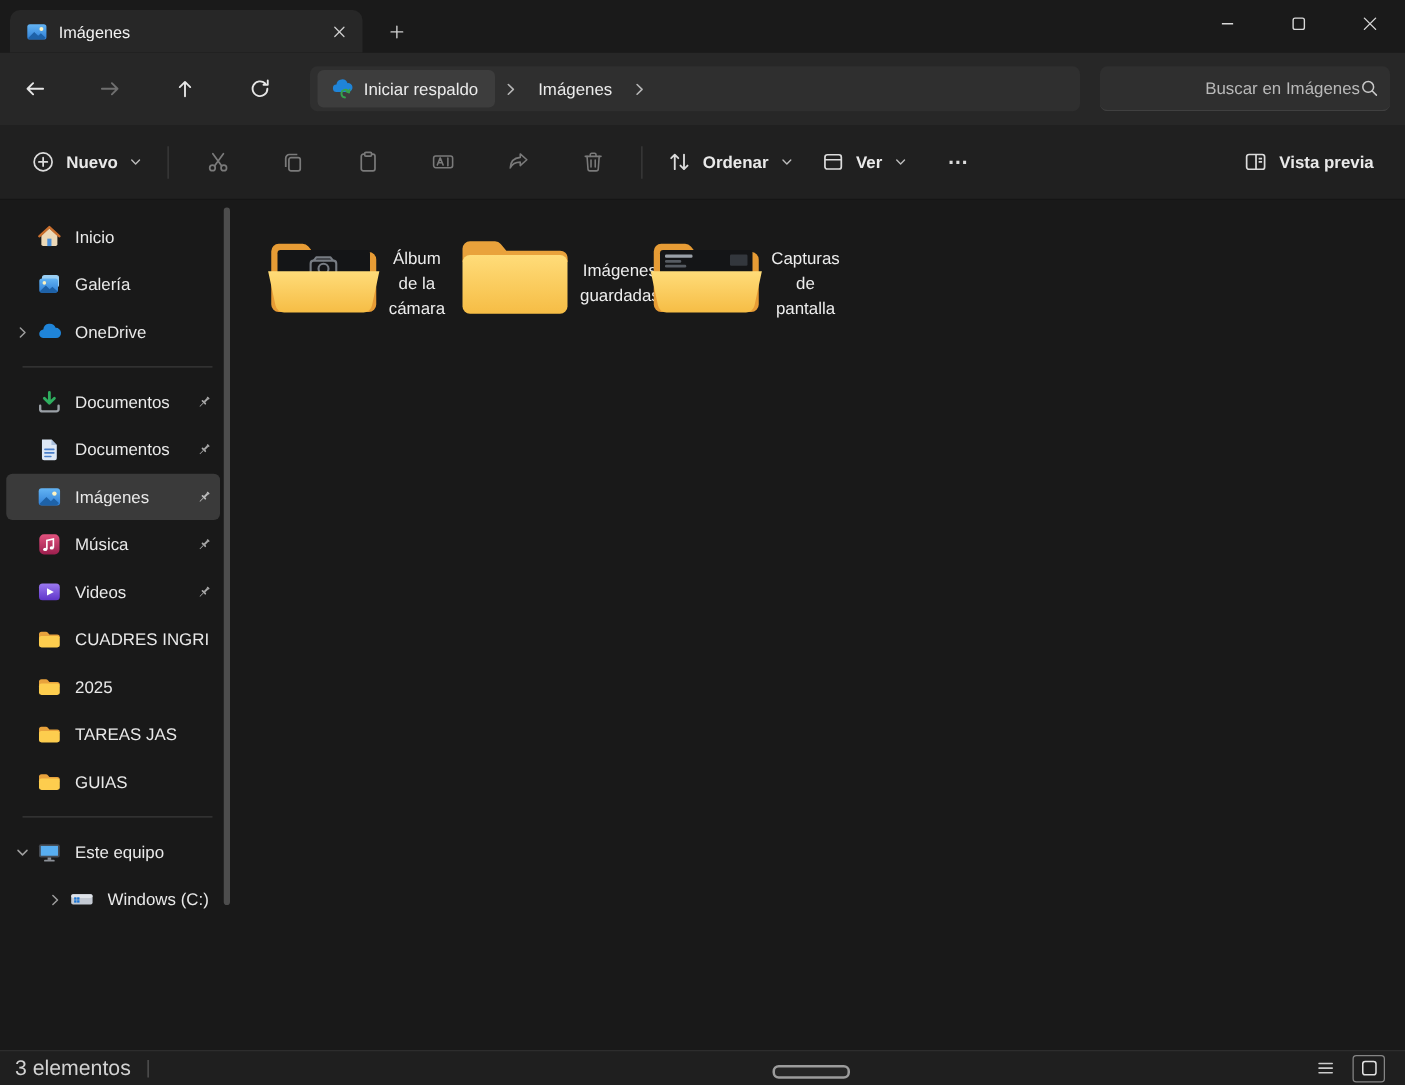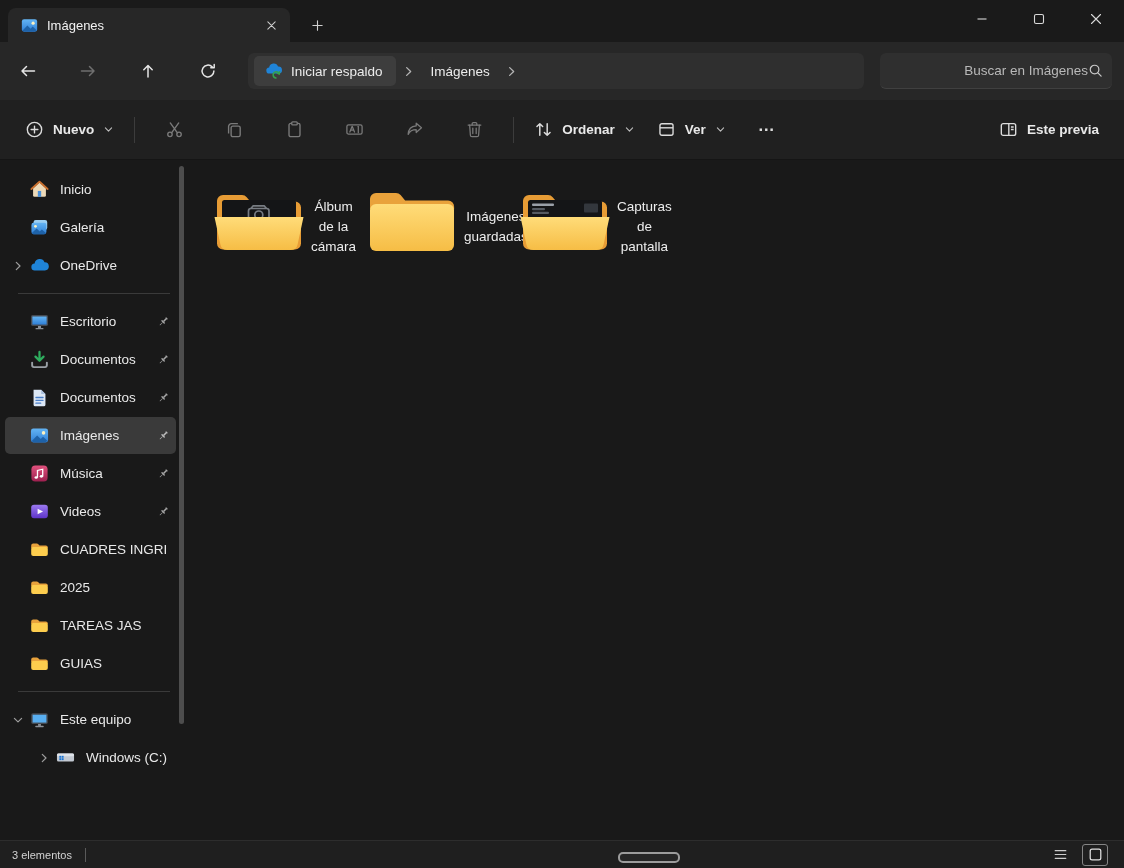--- a/index.html
+++ b/index.html
@@ -74,21 +74,21 @@
   .side-divider { height:1px; background:#3a3a3a; margin:9px 22px 9px 18px; }
   .side-scrollbar { position:absolute; right:8px; top:6px; width:5px; height:558px; border-radius:3px; background:#4d4d4d; }
 
   .content { flex:1; min-width:0; padding:14px 10px 0 15px; display:flex; flex-wrap:wrap; gap:5px; align-content:flex-start; }
   .tile { width:148px; display:flex; align-items:center; padding:4px 0 10px; border-radius:4px; }
   .tile-icon { width:104px; height:88px; display:flex; }
   .tile-icon svg { width:104px; height:88px; }
   .tile-label { margin-top:10px; max-width:124px; font-size:13.5px; line-height:1.5; text-align:center; color:#ededed; }
 
   
-  .statusbar { flex:none; height:28px; background:#1f1f1f; border-top:1px solid #2d2d2d; display:flex; align-items:center; padding:0 12px; font-size:11px; color:#d2d2d2; }
+  .statusbar { flex:none; height:28px; background:#1f1f1f; border-top:1px solid #2d2d2d; display:flex; align-items:center; padding:0 12px; font-size:17px; color:#d2d2d2; }
   .status-divider { width:1px; height:14px; background:#5a5a5a; margin-left:13px; }
   .status-views { margin-left:auto; display:flex; align-items:center; gap:9px; padding-right:4px; }
   .view-btn { width:26px; height:22px; border:none; background:transparent; border-radius:3px; display:flex; align-items:center; justify-content:center; }
   .view-btn svg { width:17px; height:17px; }
   .view-btn.active { border:1px solid #858585; }
 
   .bottom-pill { position:absolute; left:618px; top:852px; width:62px; height:11px; border-radius:5px; background:#262626; border:2px solid #9c9c9c; }
 </style>
 </head>
 <body>
@@ -314,21 +314,21 @@
     <button class="tbtn">
       <span class="icon18">
         <svg viewBox="0 0 18 18">
             <g fill="none" stroke="#dcdcdc" stroke-width="1.3">
               <rect x="2.2" y="3.4" width="13.6" height="11.2" rx="1.8"></rect>
               <path d="M9.3 3.4 v11.2"></path>
               <path d="M11.3 6.6 h2.6 M11.3 9 h2.6"></path>
             </g>
           </svg>
       </span>
-      <span>Este previa</span>
+      <span>Vista previa</span>
     </button>
   </div>
 
   <div class="body">
 
     <aside class="sidebar">
 
       <div class="side-item">
         <span class="expander"></span>
         <span class="side-icon">
@@ -363,42 +363,20 @@
         <span class="side-icon">
           <svg viewBox="0 0 16 16">
               <path d="M12.6 12.2 H4.2 a2.9 2.9 0 0 1-.3-5.8 4.3 4.3 0 0 1 8.3-1.1 3.4 3.4 0 0 1 .4 6.9z" fill="#1f84d8"></path>
             </svg>
         </span>
         <span class="side-label">OneDrive</span>
       </div>
 
       <div class="side-divider"></div>
 
-      <div class="side-item">
-        <span class="expander"></span>
-        <span class="side-icon">
-          <svg viewBox="0 0 16 16">
-            <rect x="0.8" y="2.6" width="14.4" height="9.2" rx="1.4" fill="#454a52"></rect>
-            <rect x="2" y="3.8" width="12" height="6.8" fill="url(#picBlue)"></rect>
-            <rect x="6.7" y="11.8" width="2.6" height="1.8" fill="#8b9097"></rect>
-            <rect x="4.6" y="13.4" width="6.8" height="1.2" rx="0.6" fill="#8b9097"></rect>
-          </svg>
-        </span>
-        <span class="side-label">Escritorio</span>
-        <span class="pin">
-          <svg viewBox="0 0 16 16" fill="#a8a8a8">
-              <g transform="rotate(45 8 8)">
-                <rect x="6.6" y="1.6" width="2.8" height="1.4" rx="0.5"></rect>
-                <rect x="7.1" y="2.8" width="1.8" height="4.4"></rect>
-                <rect x="5.4" y="7" width="5.2" height="1.6" rx="0.8"></rect>
-                <rect x="7.7" y="8.6" width="0.7" height="4.6" rx="0.35"></rect>
-              </g>
-            </svg>
-        </span>
-      </div>
 
       <div class="side-item">
         <span class="expander"></span>
         <span class="side-icon">
           <svg viewBox="0 0 16 16">
             <path d="M8 1.6 v7.4 M4.6 5.6 L8 9 l3.4-3.4" fill="none" stroke="#2fae5f" stroke-width="1.9" stroke-linecap="round" stroke-linejoin="round"></path>
             <path d="M1.8 10.6 v2.3 a1.5 1.5 0 0 0 1.5 1.5 h9.4 a1.5 1.5 0 0 0 1.5-1.5 v-2.3" fill="none" stroke="#9aa0a6" stroke-width="1.6" stroke-linecap="round"></path>
           </svg>
         </span>
         <span class="side-label">Documentos</span>

